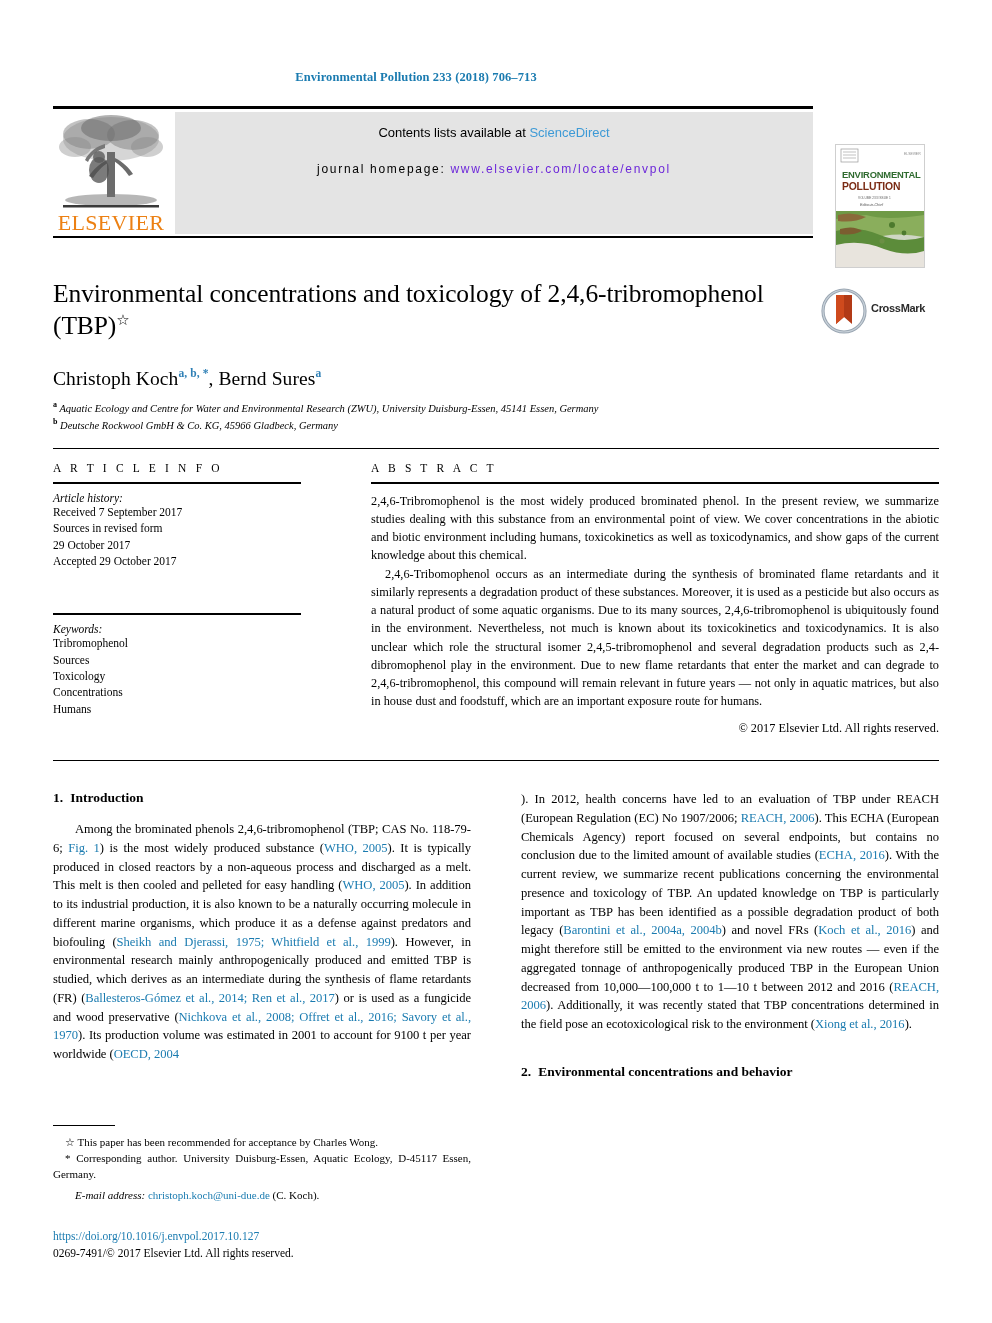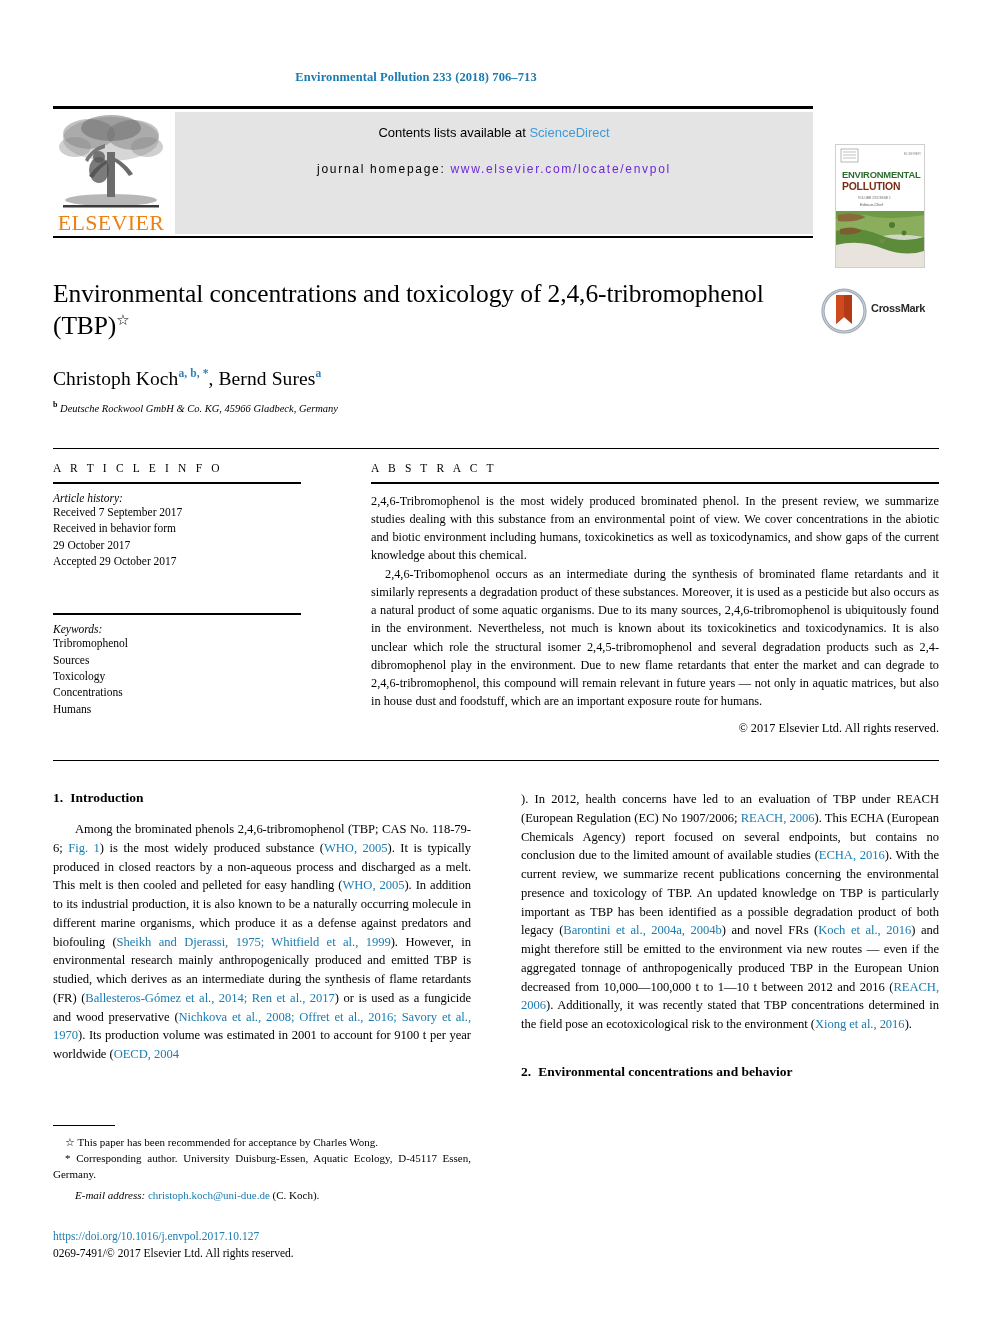--- a/index.html
+++ b/index.html
@@ -407,33 +407,34 @@
         <path d="M15 7 L23 7 L23 29 L15 36 Z" fill="#cf4a1d"></path>
       </svg>
       <span class="cm-word">CrossMark</span>
     </div>
 
     <div class="authors">
       <span>Christoph Koch</span><sup>a, b, *</sup><span>, Bernd Sures</span><sup>a</sup>
     </div>
 
     <div class="affil">
+      <div><sup>a</sup> <span>Aquatic Ecology and Centre for Water and Environmental Research (ZWU), University Duisburg-Essen, 45141 Essen, Germany</span></div>
       <div><sup>b</sup> <span>Deutsche Rockwool GmbH &amp; Co. KG, 45966 Gladbeck, Germany</span></div>
     </div>
   </div>
 
   <div class="info-area">
     <div class="info-rule-top"></div>
 
     <div class="col-info">
       <div class="sec-head">A R T I C L E   I N F O</div>
       <div class="hr-thin"></div>
       <div class="hist-label">Article history:</div>
       <div class="hist-line">Received 7 September 2017</div>
-      <div class="hist-line">Received in behavior form</div>
+      <div class="hist-line">Sources in revised form</div>
       <div class="hist-line">29 October 2017</div>
       <div class="hist-line">Accepted 29 October 2017</div>
 
       <div class="kw-block">
         <div class="kw-rule"></div>
         <div class="kw-label">Keywords:</div>
         <div class="kw-item">Tribromophenol</div>
         <div class="kw-item">Sources</div>
         <div class="kw-item">Toxicology</div>
         <div class="kw-item">Concentrations</div>

